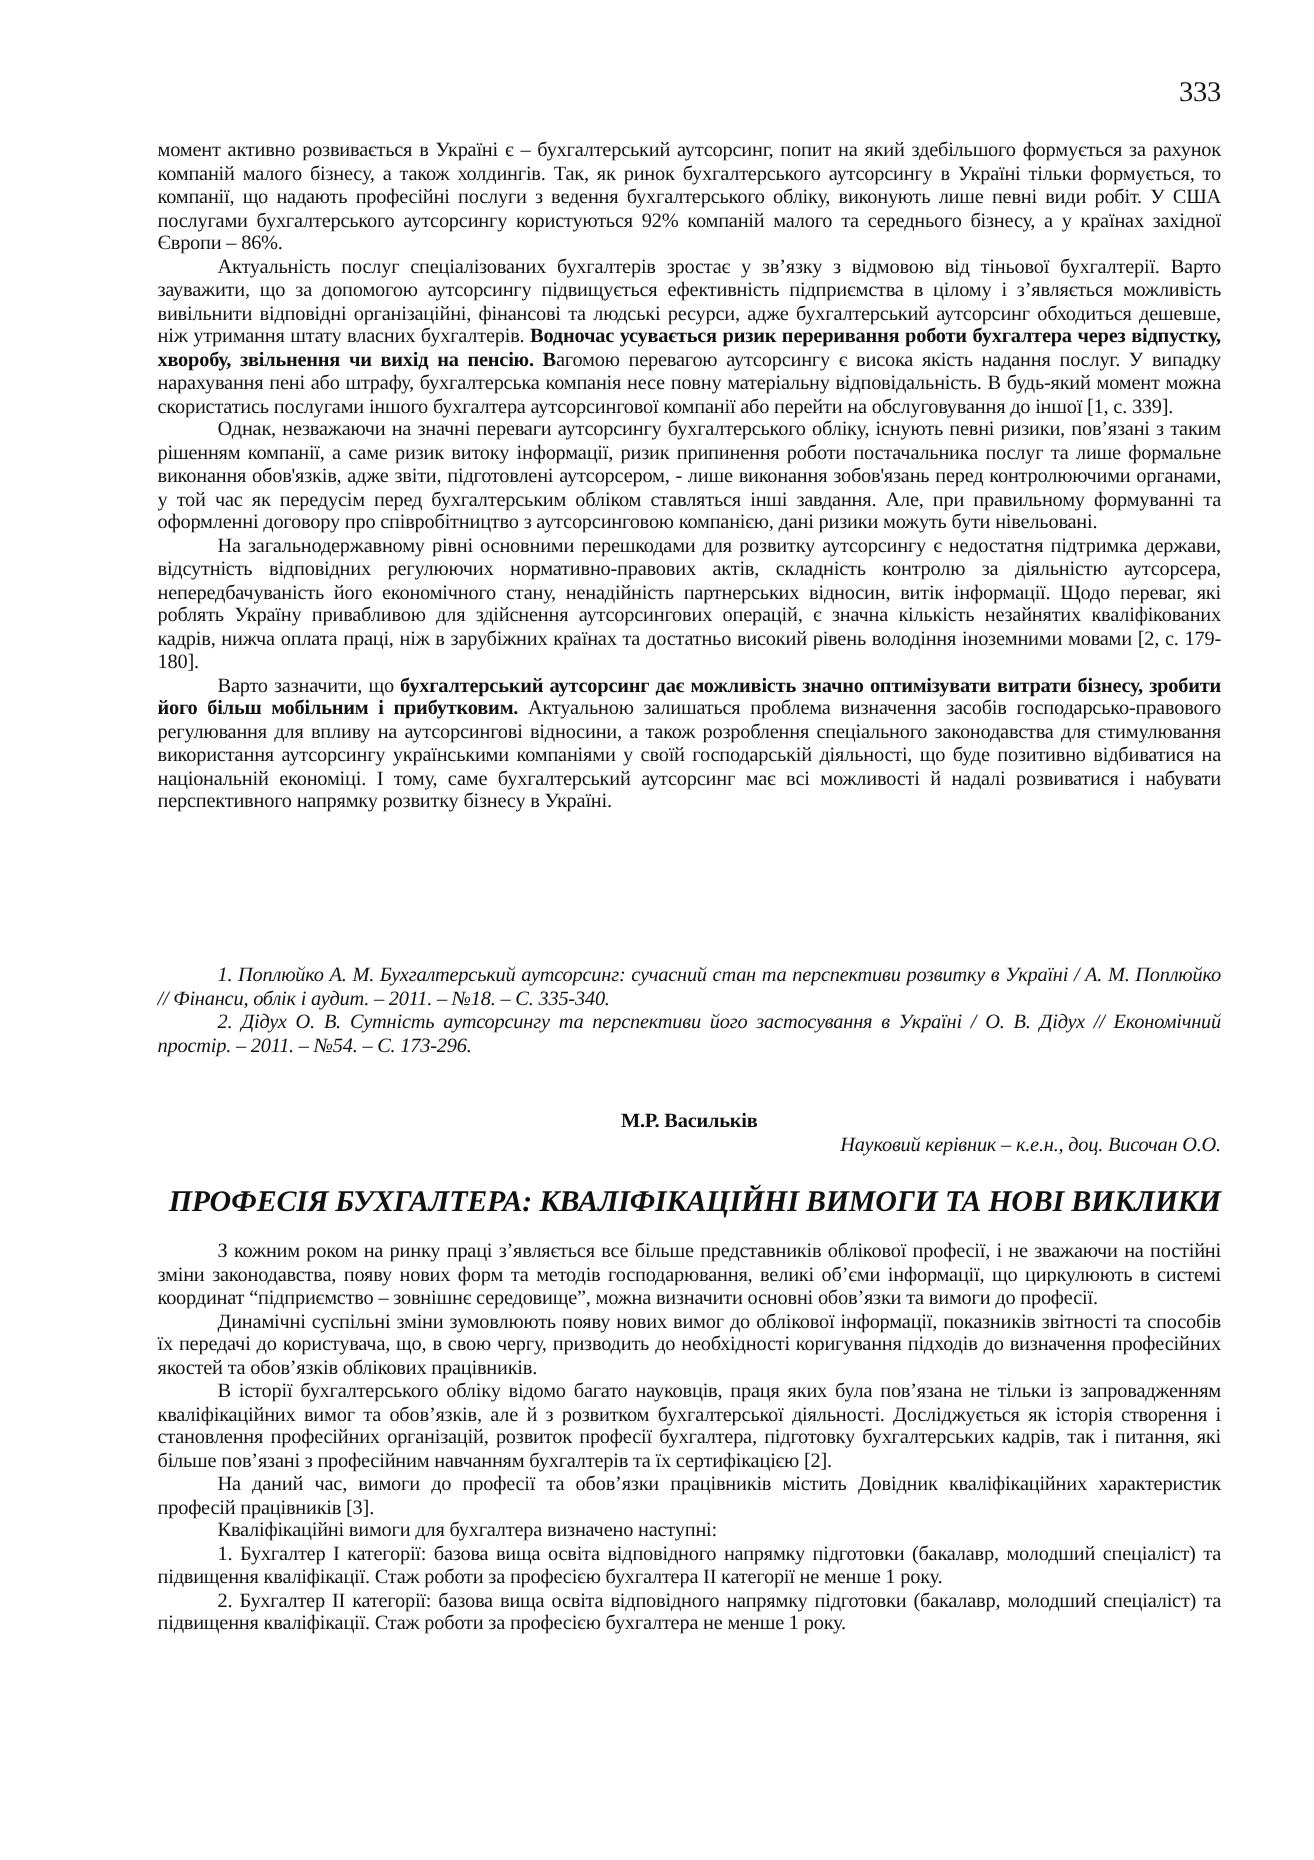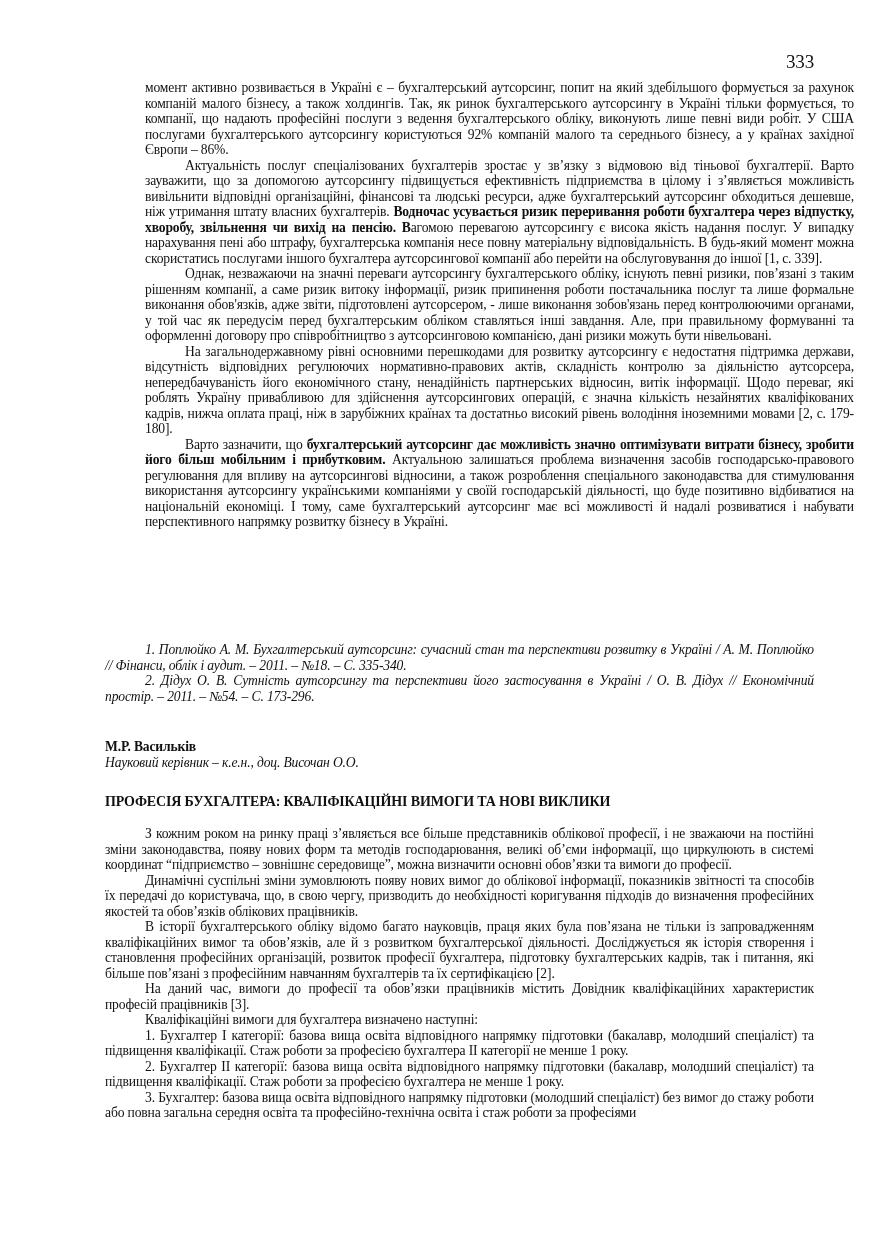--- a/index.html
+++ b/index.html
@@ -8,31 +8,31 @@
     position: absolute; left: 105px; top: 0; width: 709px;
     font-family: "Liberation Serif", serif; font-size: 13.6px; line-height: 15.5px;
     color: #111111; letter-spacing: -0.15px;
   }
   .pagenum { position: absolute; right: 0; top: 53px; font-size: 19px; line-height: 18px; }
   .block { position: absolute; left: 0; width: 709px; }
   p { margin: 0; text-align: justify; text-align-last: left; }
   p.ind { text-indent: 40px; }
   b { font-weight: bold; }
   .refs p { font-style: italic; }
-  .author { text-align: left; font-weight: bold; }
-  .advisor { font-style: italic; }
-  .title { text-align: left; font-weight: bold; font-size: 14px; }
+  .author { text-align: center; font-weight: bold; }
+  .advisor { text-align: right; font-style: italic; }
+  .title { text-align: right; font-weight: bold; font-size: 20px; font-style: italic; }
 </style>
 </head>
 <body>
 
 <div class="page">
   <div class="pagenum">333</div>
 
-  <div class="block" style="top:80px;margin-left:40px;">
+  <div class="block" style="top:92px;">
     <p><span>момент активно розвивається в Україні є – бухгалтерський аутсорсинг, попит на який здебільшого формується за рахунок компаній малого бізнесу, а також холдингів. Так, як ринок бухгалтерського аутсорсингу в Україні тільки формується, то компанії, що надають професійні послуги з ведення бухгалтерського обліку, виконують лише певні види робіт. У США послугами бухгалтерського аутсорсингу користуються 92% компаній малого та середнього бізнесу, а у країнах західної Європи – 86%.</span></p>
     <p class="ind"><span>Актуальність послуг спеціалізованих бухгалтерів зростає у зв’язку з відмовою від тіньової бухгалтерії. Варто зауважити, що за допомогою аутсорсингу підвищується ефективність підприємства в цілому і з’являється можливість вивільнити відповідні організаційні, фінансові та людські ресурси, адже бухгалтерський аутсорсинг обходиться дешевше, ніж утримання штату власних бухгалтерів. </span><b>Водночас усувається ризик переривання роботи бухгалтера через відпустку, хворобу, звільнення чи вихід на пенсію. В</b><span>агомою перевагою аутсорсингу є висока якість надання послуг. У випадку нарахування пені або штрафу,  бухгалтерська компанія несе повну матеріальну відповідальність. В будь-який момент можна скористатись послугами іншого бухгалтера аутсорсингової компанії або перейти на обслуговування до іншої [1, с. 339].</span></p>
     <p class="ind"><span>Однак, незважаючи на значні переваги аутсорсингу бухгалтерського обліку, існують певні ризики, пов’язані з таким рішенням компанії, а саме ризик витоку інформації, ризик припинення роботи постачальника послуг та лише формальне виконання обов'язків, адже звіти, підготовлені аутсорсером, - лише виконання зобов'язань перед контролюючими органами, у той час як передусім перед бухгалтерським обліком ставляться інші завдання. Але, при правильному формуванні та оформленні договору про співробітництво з аутсорсинговою компанією, дані ризики можуть бути нівельовані.</span></p>
     <p class="ind"><span>На загальнодержавному рівні основними перешкодами для розвитку аутсорсингу є недостатня підтримка держави, відсутність відповідних регулюючих нормативно-правових актів, складність контролю за діяльністю аутсорсера, непередбачуваність його економічного стану, ненадійність партнерських відносин, витік інформації. Щодо переваг, які роблять Україну привабливою для здійснення аутсорсингових операцій, є значна кількість незайнятих кваліфікованих кадрів, нижча оплата праці, ніж в зарубіжних країнах та достатньо високий рівень володіння іноземними мовами [2, с. 179-180].</span></p>
     <p class="ind"><span>Варто зазначити, що </span><b>бухгалтерський аутсорсинг дає можливість значно оптимізувати витрати бізнесу, зробити його більш мобільним і прибутковим.</b><span> Актуальною залишаться проблема визначення засобів господарсько-правового регулювання для впливу на аутсорсингові відносини, а також розроблення спеціального законодавства для стимулювання використання аутсорсингу українськими компаніями у своїй господарській діяльності, що буде позитивно відбиватися на національній економіці. І тому, саме бухгалтерський аутсорсинг має всі можливості й надалі розвиватися і набувати перспективного напрямку розвитку бізнесу в Україні.</span></p>
   </div>
 
   <div class="block refs" style="top:642px;">
     <p class="ind">1. Поплюйко А. М. Бухгалтерський аутсорсинг: сучасний стан та перспективи розвитку в Україні / А. М. Поплюйко // Фінанси, облік і аудит. – 2011. – №18. – С. 335-340.</p>
     <p class="ind">2. Дідух О. В. Сутність аутсорсингу та перспективи його застосування в Україні / О. В. Дідух // Економічний простір. – 2011. – №54. – С. 173-296.</p>
@@ -48,15 +48,14 @@
   </div>
 
   <div class="block" style="top:826px;">
     <p class="ind">З кожним роком на ринку праці з’являється все більше представників облікової професії, і не зважаючи на постійні зміни законодавства, появу нових форм та методів господарювання, великі об’єми інформації, що циркулюють в системі координат “підприємство – зовнішнє середовище”, можна визначити основні обов’язки та вимоги до професії.</p>
     <p class="ind">Динамічні суспільні зміни зумовлюють появу нових вимог до облікової інформації, показників звітності та способів їх передачі до користувача, що, в свою чергу, призводить до необхідності коригування підходів до визначення професійних якостей та обов’язків облікових працівників.</p>
     <p class="ind">В історії бухгалтерського обліку відомо багато науковців, праця яких була пов’язана не тільки із запровадженням кваліфікаційних вимог та обов’язків, але й з розвитком бухгалтерської діяльності. Досліджується як історія створення і становлення професійних організацій, розвиток професії бухгалтера, підготовку бухгалтерських кадрів, так і питання, які більше пов’язані з професійним навчанням бухгалтерів та їх сертифікацією [2].</p>
     <p class="ind">На даний час, вимоги до професії та обов’язки працівників містить Довідник кваліфікаційних характеристик професій працівників [3].</p>
     <p class="ind">Кваліфікаційні вимоги для бухгалтера визначено наступні:</p>
     <p class="ind">1. Бухгалтер І категорії: базова вища освіта відповідного напрямку підготовки (бакалавр, молодший спеціаліст) та підвищення кваліфікації. Стаж роботи за професією бухгалтера ІІ категорії  не менше 1 року.</p>
     <p class="ind">2. Бухгалтер ІІ категорії: базова вища освіта відповідного напрямку підготовки (бакалавр,  молодший спеціаліст) та підвищення кваліфікації. Стаж роботи за професією бухгалтера не менше 1 року.</p>
-    <p class="ind">3. Бухгалтер: базова вища освіта відповідного напрямку підготовки (молодший спеціаліст) без вимог до стажу роботи або повна загальна середня освіта та професійно-технічна освіта і стаж роботи за професіями</p>
   </div>
 </div>
 
 </body></html>

